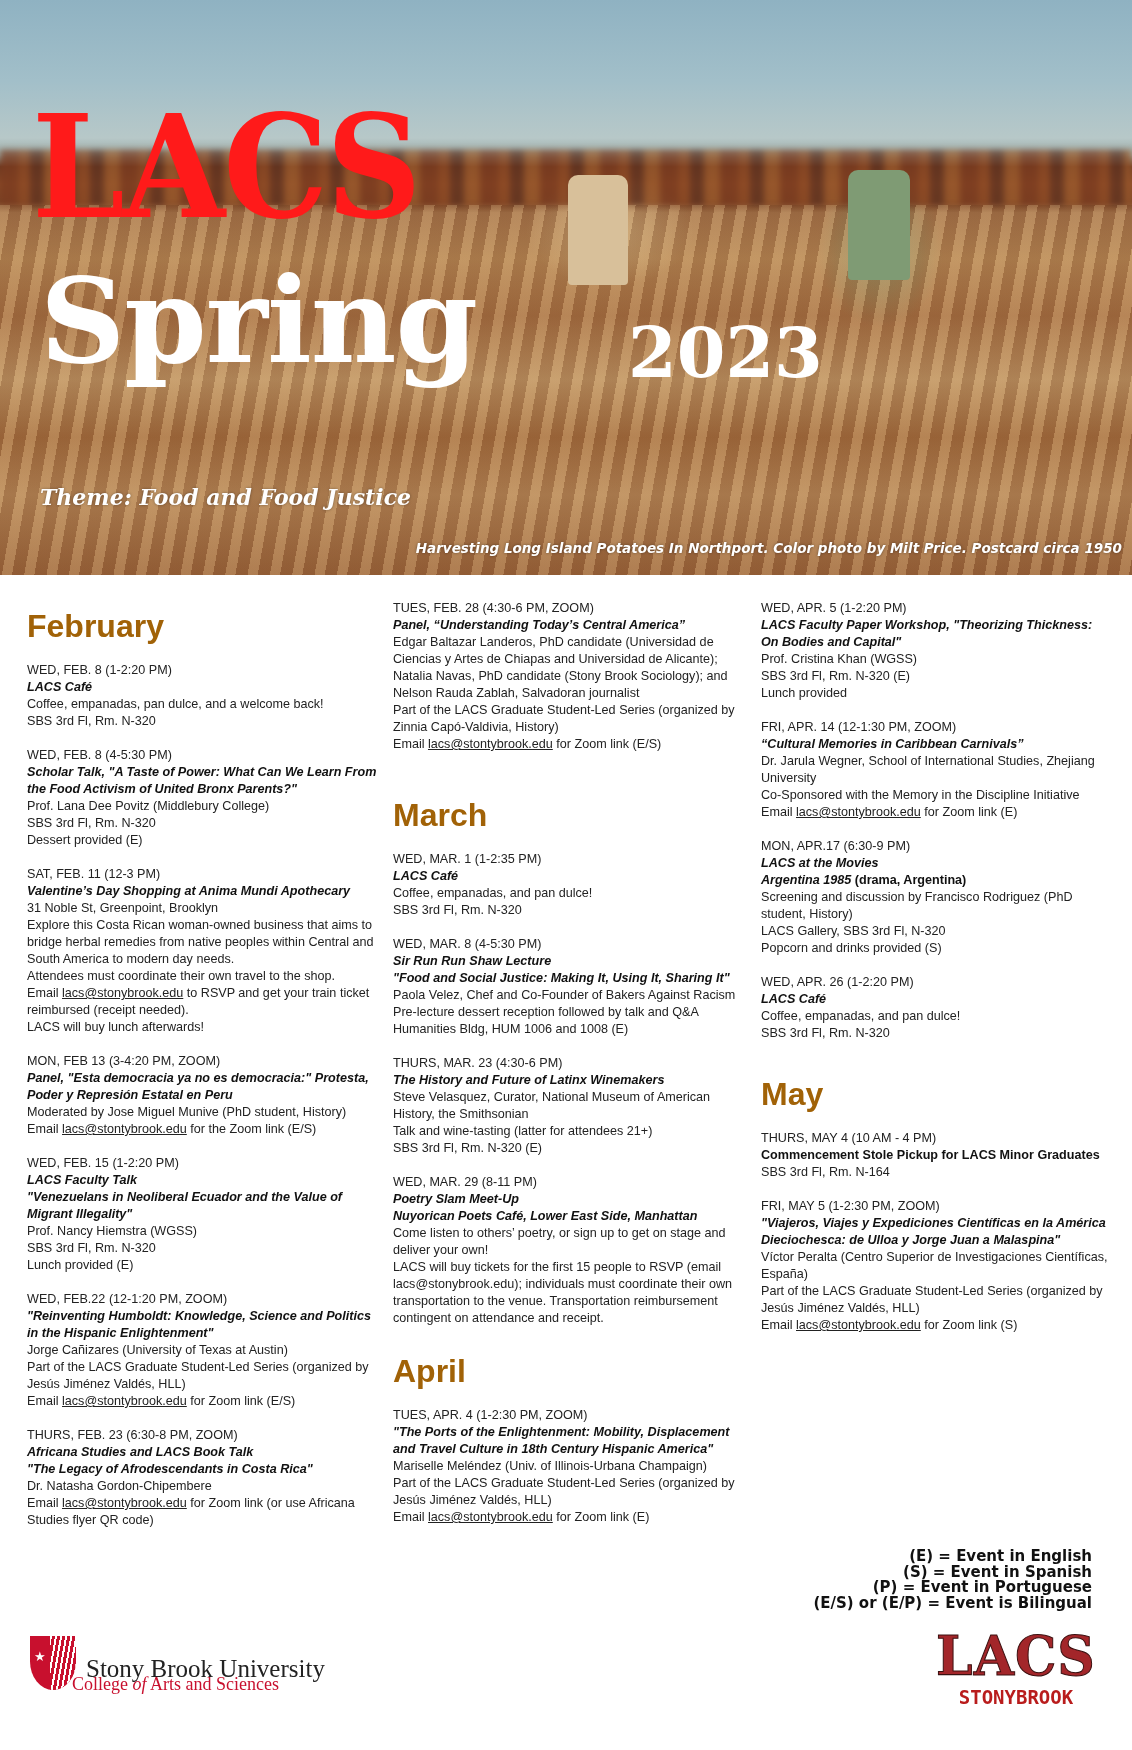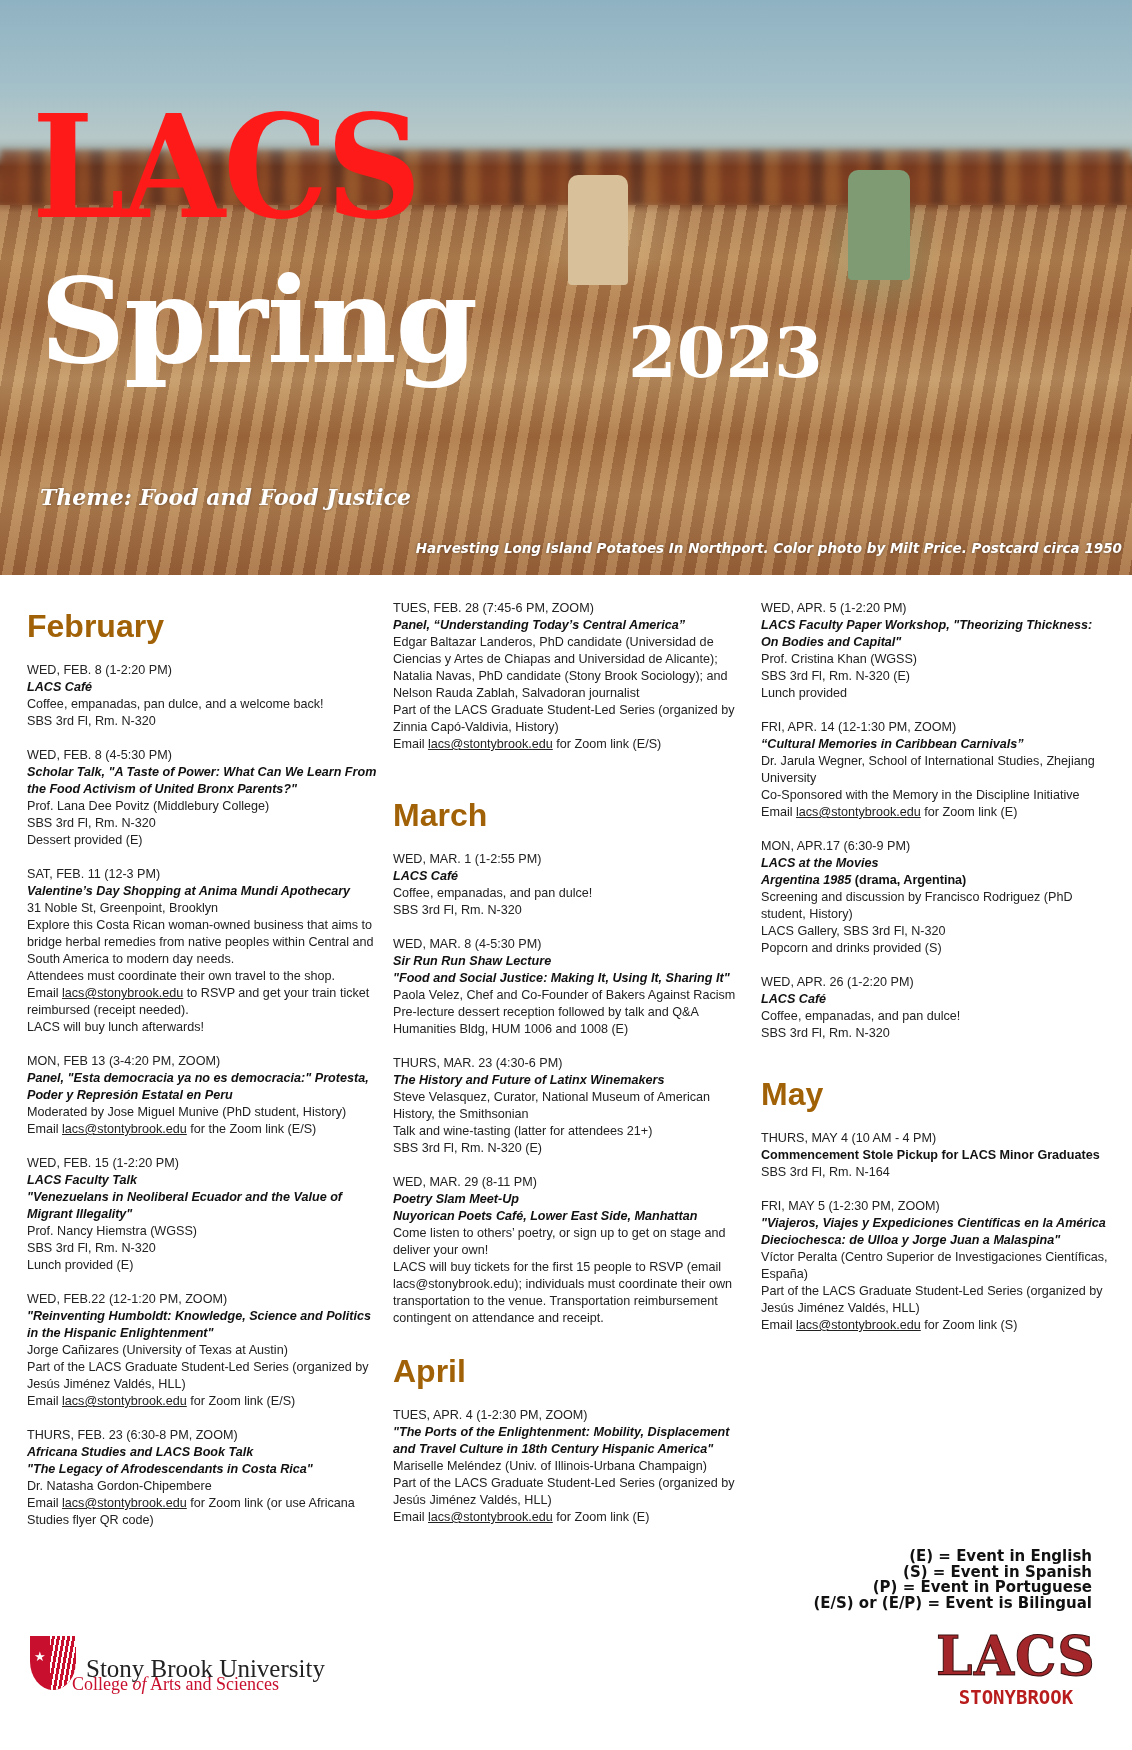--- a/index.html
+++ b/index.html
@@ -185,31 +185,31 @@
     <div class="when">THURS, FEB. 23 (6:30-8 PM, ZOOM)</div>
     <div class="title">Africana Studies and LACS Book Talk</div>
     <div class="title">"The Legacy of Afrodescendants in Costa Rica"</div>
     <div class="line">Dr. Natasha Gordon-Chipembere</div>
     <div class="line"><span>Email </span><span class="email-link">lacs@stontybrook.edu</span><span> for Zoom link (or use Africana Studies flyer QR code)</span></div>
   </div>
 </div>
 
 <div class="col c2">
   <div class="event" style="margin-bottom:0">
-    <div class="when">TUES, FEB. 28 (7:45-6 PM, ZOOM)</div>
+    <div class="when">TUES, FEB. 28 (4:30-6 PM, ZOOM)</div>
     <div class="title">Panel, “Understanding Today’s Central America”</div>
     <div class="line">Edgar Baltazar Landeros, PhD candidate (Universidad de Ciencias y Artes de Chiapas and Universidad de Alicante); Natalia Navas, PhD candidate (Stony Brook Sociology); and Nelson Rauda Zablah, Salvadoran journalist</div>
     <div class="line">Part of the LACS Graduate Student-Led Series (organized by Zinnia Capó-Valdivia, History)</div>
     <div class="line"><span>Email </span><span class="email-link">lacs@stontybrook.edu</span><span> for Zoom link (E/S)</span></div>
   </div>
 
   <div class="month m-mar">March</div>
 
   <div class="event">
-    <div class="when">WED, MAR. 1 (1-2:55 PM)</div>
+    <div class="when">WED, MAR. 1 (1-2:35 PM)</div>
     <div class="title">LACS Café</div>
     <div class="line">Coffee, empanadas, and pan dulce!</div>
     <div class="line">SBS 3rd Fl, Rm. N-320</div>
   </div>
 
   <div class="event">
     <div class="when">WED, MAR. 8 (4-5:30 PM)</div>
     <div class="title">Sir Run Run Shaw Lecture</div>
     <div class="title">"Food and Social Justice: Making It, Using It, Sharing It"</div>
     <div class="line">Paola Velez, Chef and Co-Founder of Bakers Against Racism</div>

